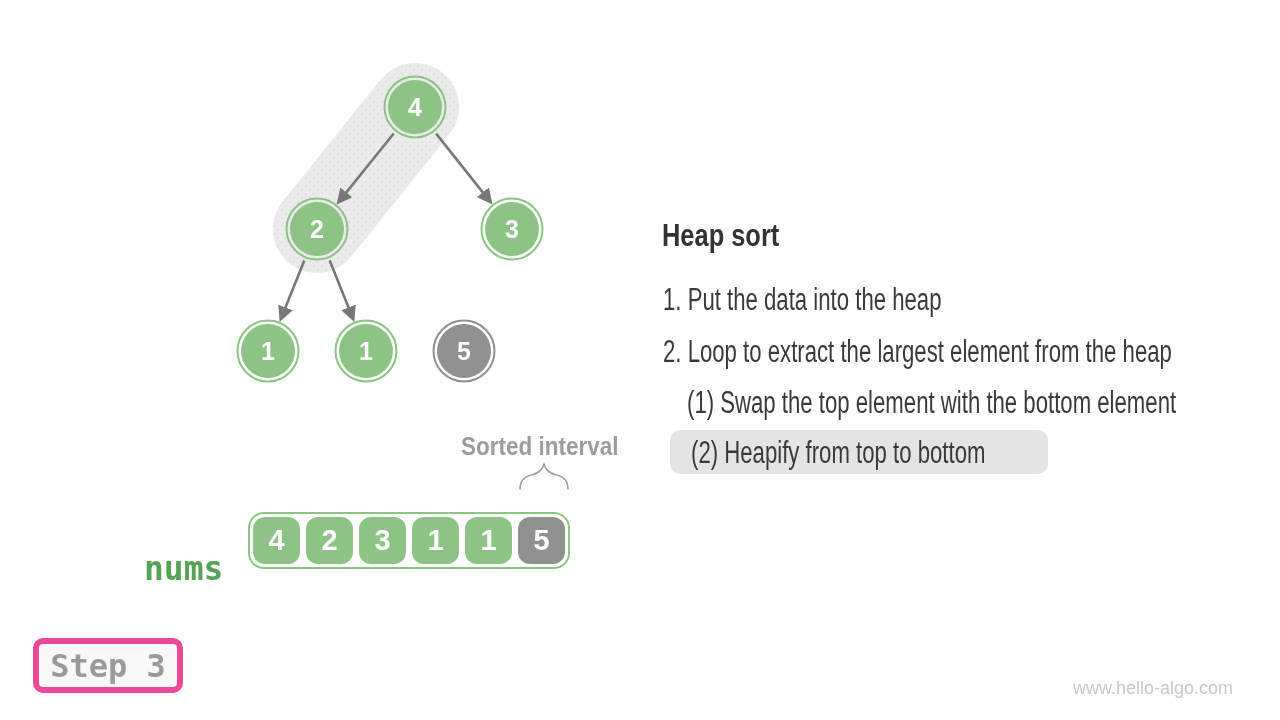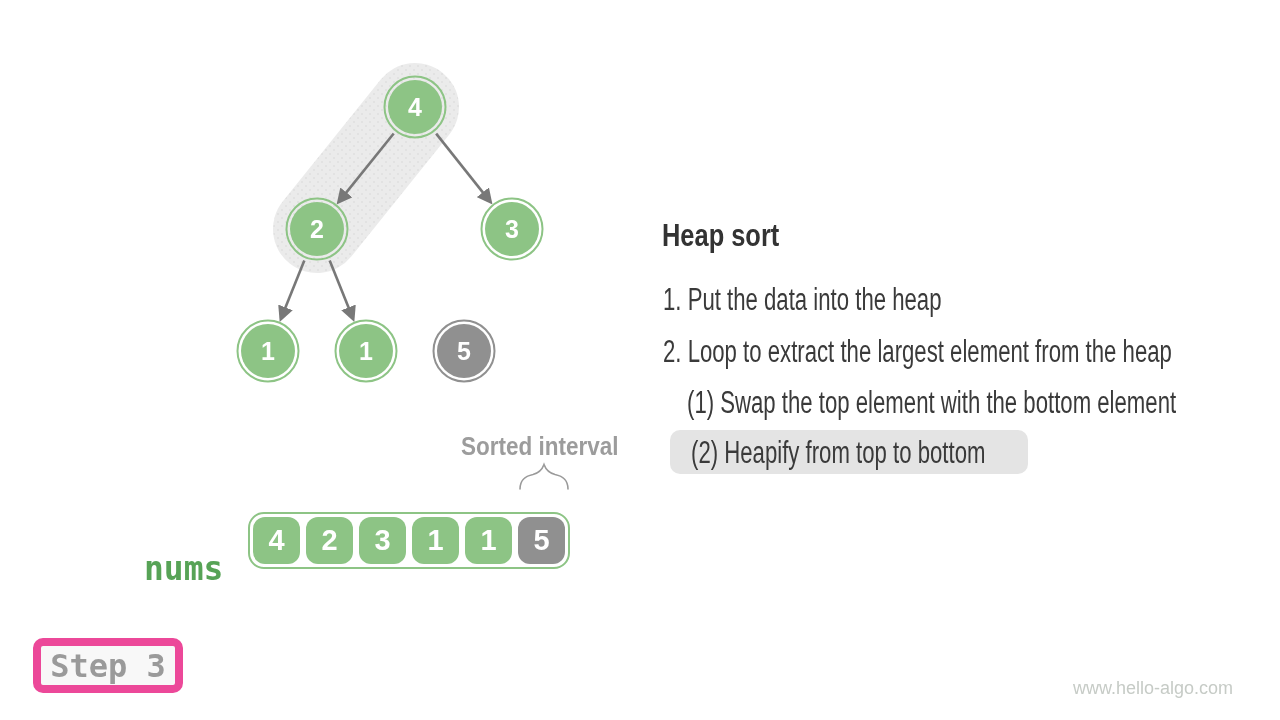--- a/index.html
+++ b/index.html
@@ -8,39 +8,39 @@
   #diagram-svg{position:absolute;left:0;top:0;}
 
   
   .t-line{position:absolute;white-space:nowrap;color:#3a3a3a;font-size:31px;line-height:1.2;
           transform:scaleX(0.715);transform-origin:left top;}
   .panel-title{position:absolute;left:662px;top:217px;white-space:nowrap;color:#333333;
           font-size:31px;font-weight:bold;line-height:1.2;transform:scaleX(0.82);transform-origin:left top;}
   .item-0{left:663px;top:281px;}
   .item-1{left:663px;top:333px;}
   .item-2{left:687px;top:384px;}
-  .pill{position:absolute;left:670px;top:430px;width:358px;height:44px;border-radius:10px;background:#e4e4e4;}
+  .pill{position:absolute;left:670px;top:430px;width:358px;height:44px;border-radius:10px;background:#e4e4e4;padding-left:20px;}
   .pill span{position:absolute;left:21px;top:4px;white-space:nowrap;color:#3a3a3a;font-size:31px;line-height:1.2;
           transform:scaleX(0.715);transform-origin:left top;}
 
   
   .sorted-label{position:absolute;left:461px;top:432px;white-space:nowrap;color:#9c9c9c;
           font-size:25px;font-weight:bold;transform:scaleX(0.9);transform-origin:left top;}
 
   
   .nums-label{position:absolute;left:144px;top:552px;font-family:"DejaVu Sans Mono",monospace;
           font-size:33px;line-height:33px;font-weight:bold;color:#57a356;}
   .array-box{position:absolute;left:248px;top:512px;display:flex;gap:6px;padding:3px;
           border:2px solid #8dc485;border-radius:16px;background:#fff;}
   .cell{width:47px;height:47px;border-radius:12px;display:flex;align-items:center;justify-content:center;
           color:#fff;font-size:29px;font-weight:bold;}
 
   
   .step-badge{position:absolute;left:33px;top:638px;width:150px;height:55px;box-sizing:border-box;
-          border:8px solid #ec4899;border-radius:10px;background:#f8f8f8;display:flex;align-items:center;
+          border:6px solid #ec4899;border-radius:10px;background:#f8f8f8;display:flex;align-items:center;
           justify-content:center;font-family:"DejaVu Sans Mono",monospace;font-size:32px;font-weight:bold;color:#9a9a9a;}
 
   
   .watermark{position:absolute;right:47px;top:678px;font-family:Liberation Sans, sans-serif;
           font-size:18px;color:#c6cbc6;}
 </style>
 </head>
 <body>
 
 <div class="canvas">

